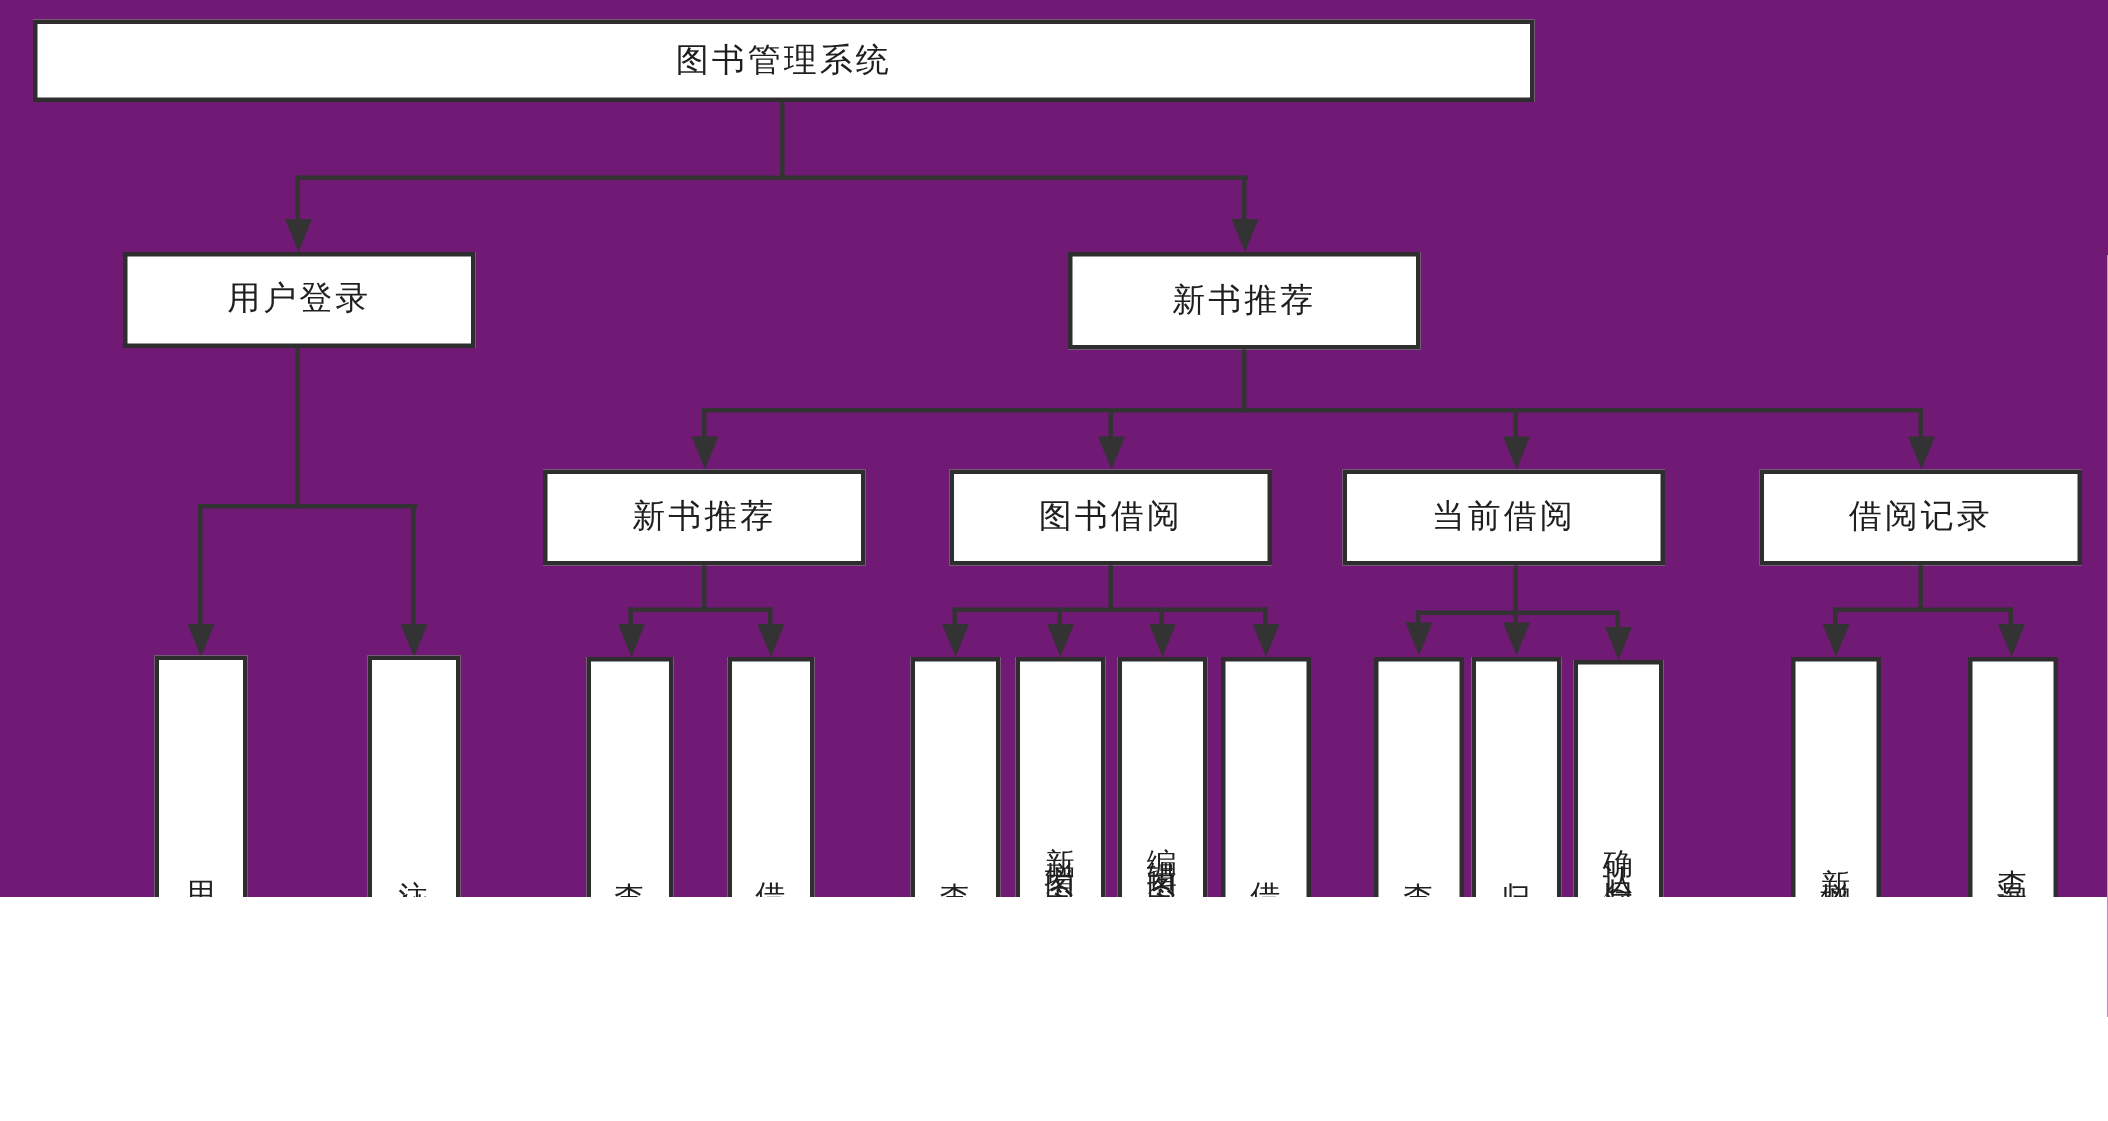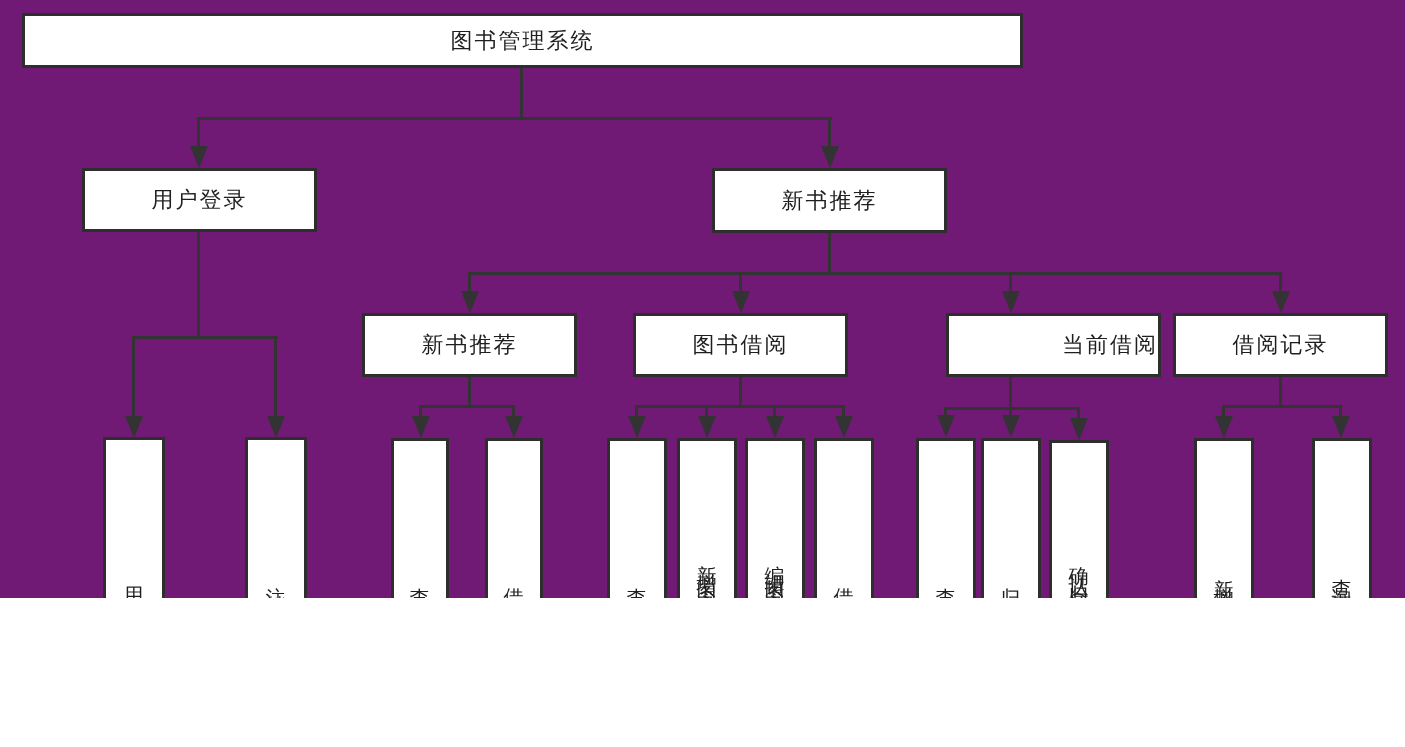--- a/index.html
+++ b/index.html
@@ -107,21 +107,21 @@
   <div class="arr" style="left:1002px;top:291px;"></div>
   <div class="vl" style="left:1279px;top:272px;height:22px;"></div>
   <div class="arr" style="left:1272px;top:291px;"></div>
 
   <div class="node h-node" style="left:362px;top:313px;width:215px;height:64px;">
     <span>新书推荐</span>
   </div>
   <div class="node h-node" style="left:633px;top:313px;width:215px;height:64px;">
     <span>图书借阅</span>
   </div>
-  <div class="node h-node" style="left:946px;top:313px;width:215px;height:64px;justify-content:flex-end;">
+  <div class="node h-node" style="left:895px;top:313px;width:215px;height:64px;">
     <span>当前借阅</span>
   </div>
   <div class="node h-node" style="left:1173px;top:313px;width:215px;height:64px;text-align:center;">
     <span>借阅记录</span>
   </div>
 
   <div class="vl" style="left:468px;top:377px;height:31px;"></div>
   <div class="hl" style="left:419px;top:405px;width:96px;"></div>
   <div class="vl" style="left:419px;top:405px;height:13px;"></div>
   <div class="arr" style="left:412px;top:416px;"></div>

